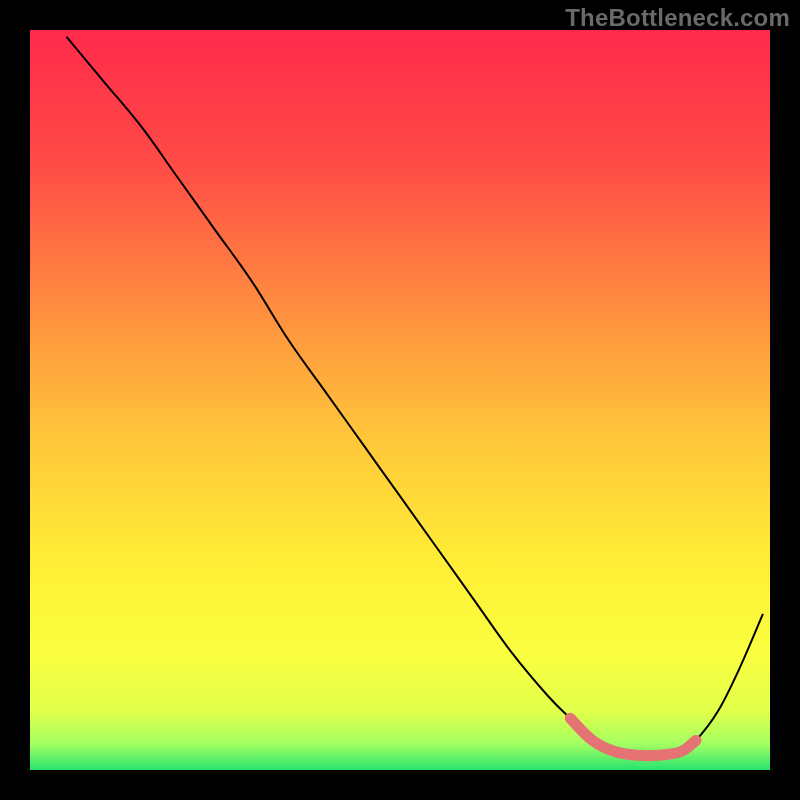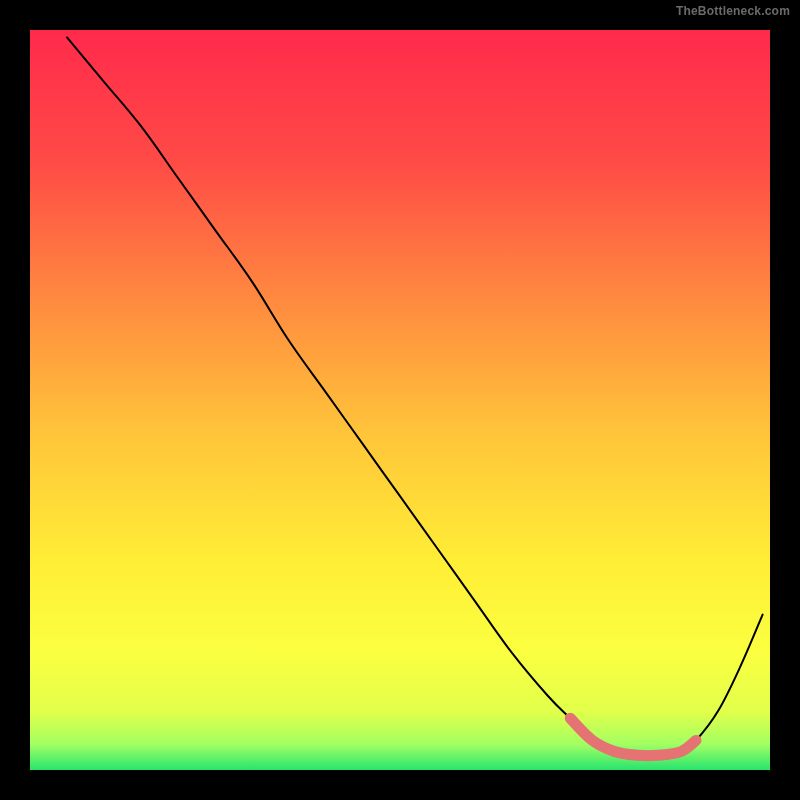--- a/index.html
+++ b/index.html
@@ -16,21 +16,21 @@
     height: 800px;
   }
   svg {
     display: block;
   }
   .watermark {
     position: absolute;
     top: 4px;
     right: 10px;
     font-family: Arial, Helvetica, sans-serif;
-    font-size: 12px;
+    font-size: 24px;
     font-weight: 600;
     color: #6a6a6a;
     letter-spacing: 0.2px;
   }
 </style>
 </head>
 <body>
 
 <div class="chart-container">
   <svg id="chart-svg" width="800" height="800" viewBox="0 0 800 800">

